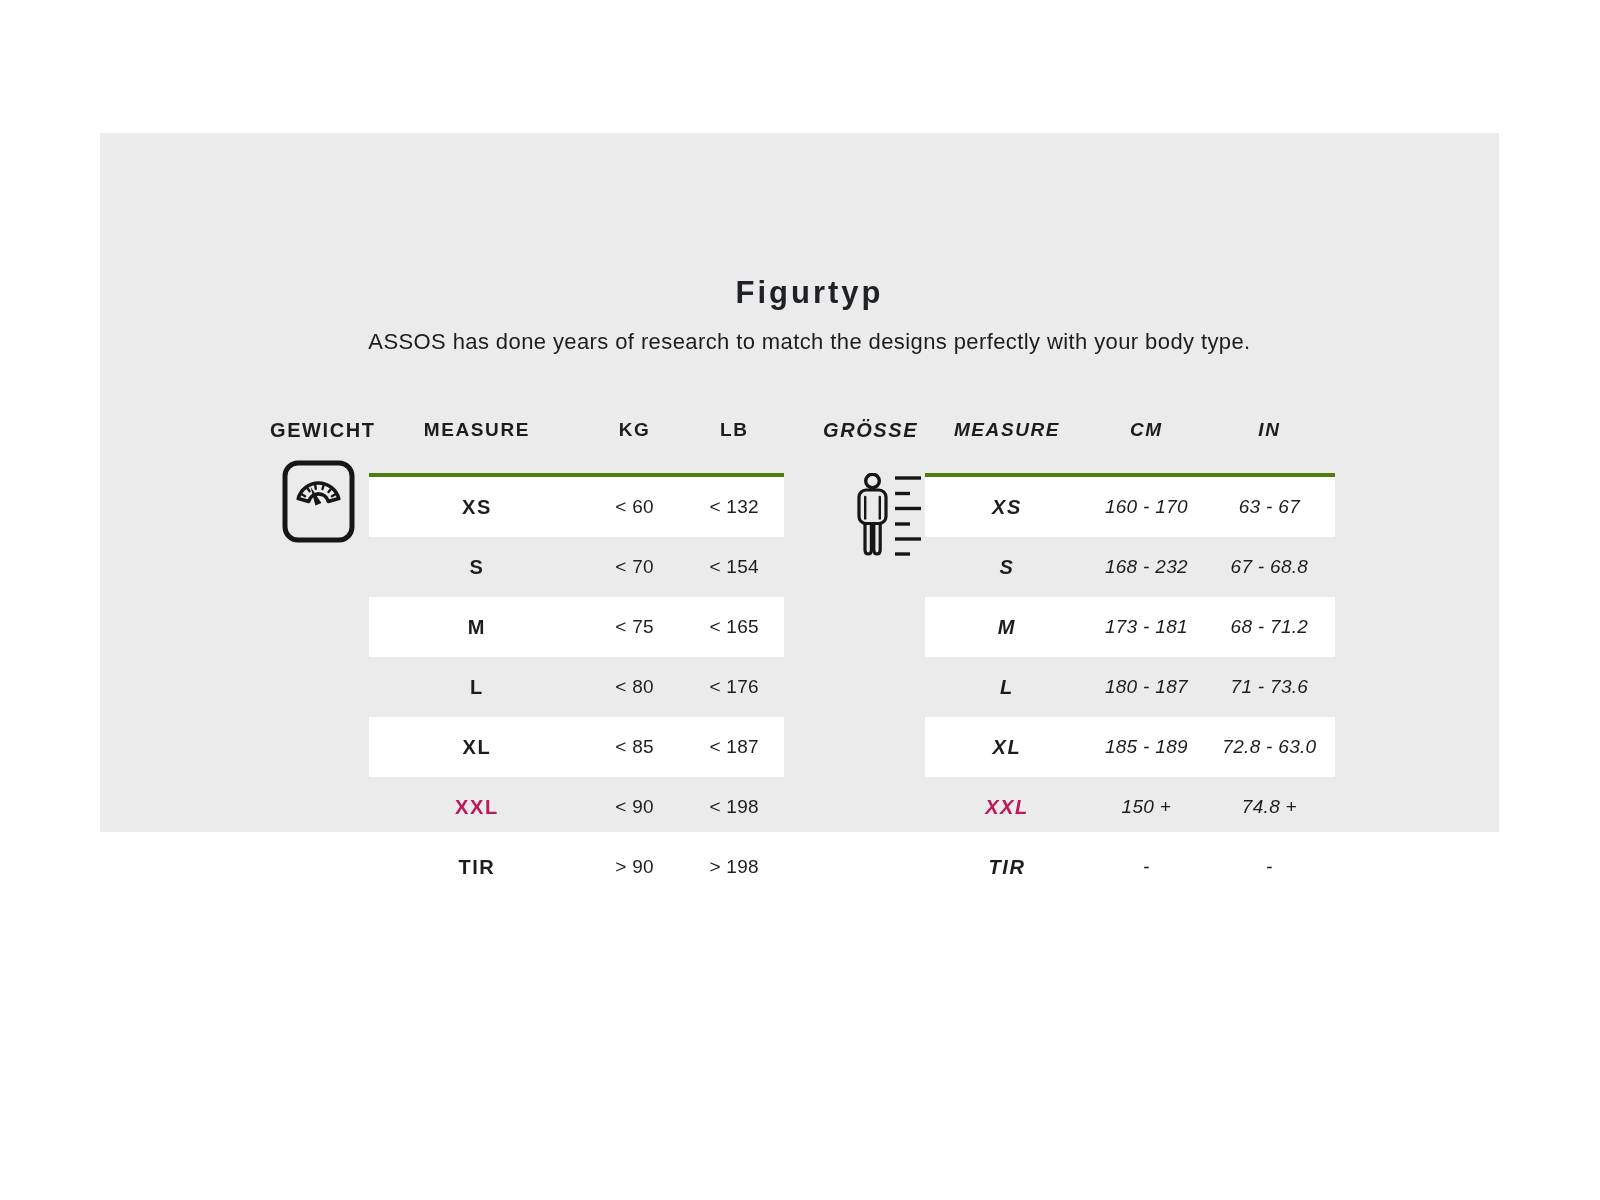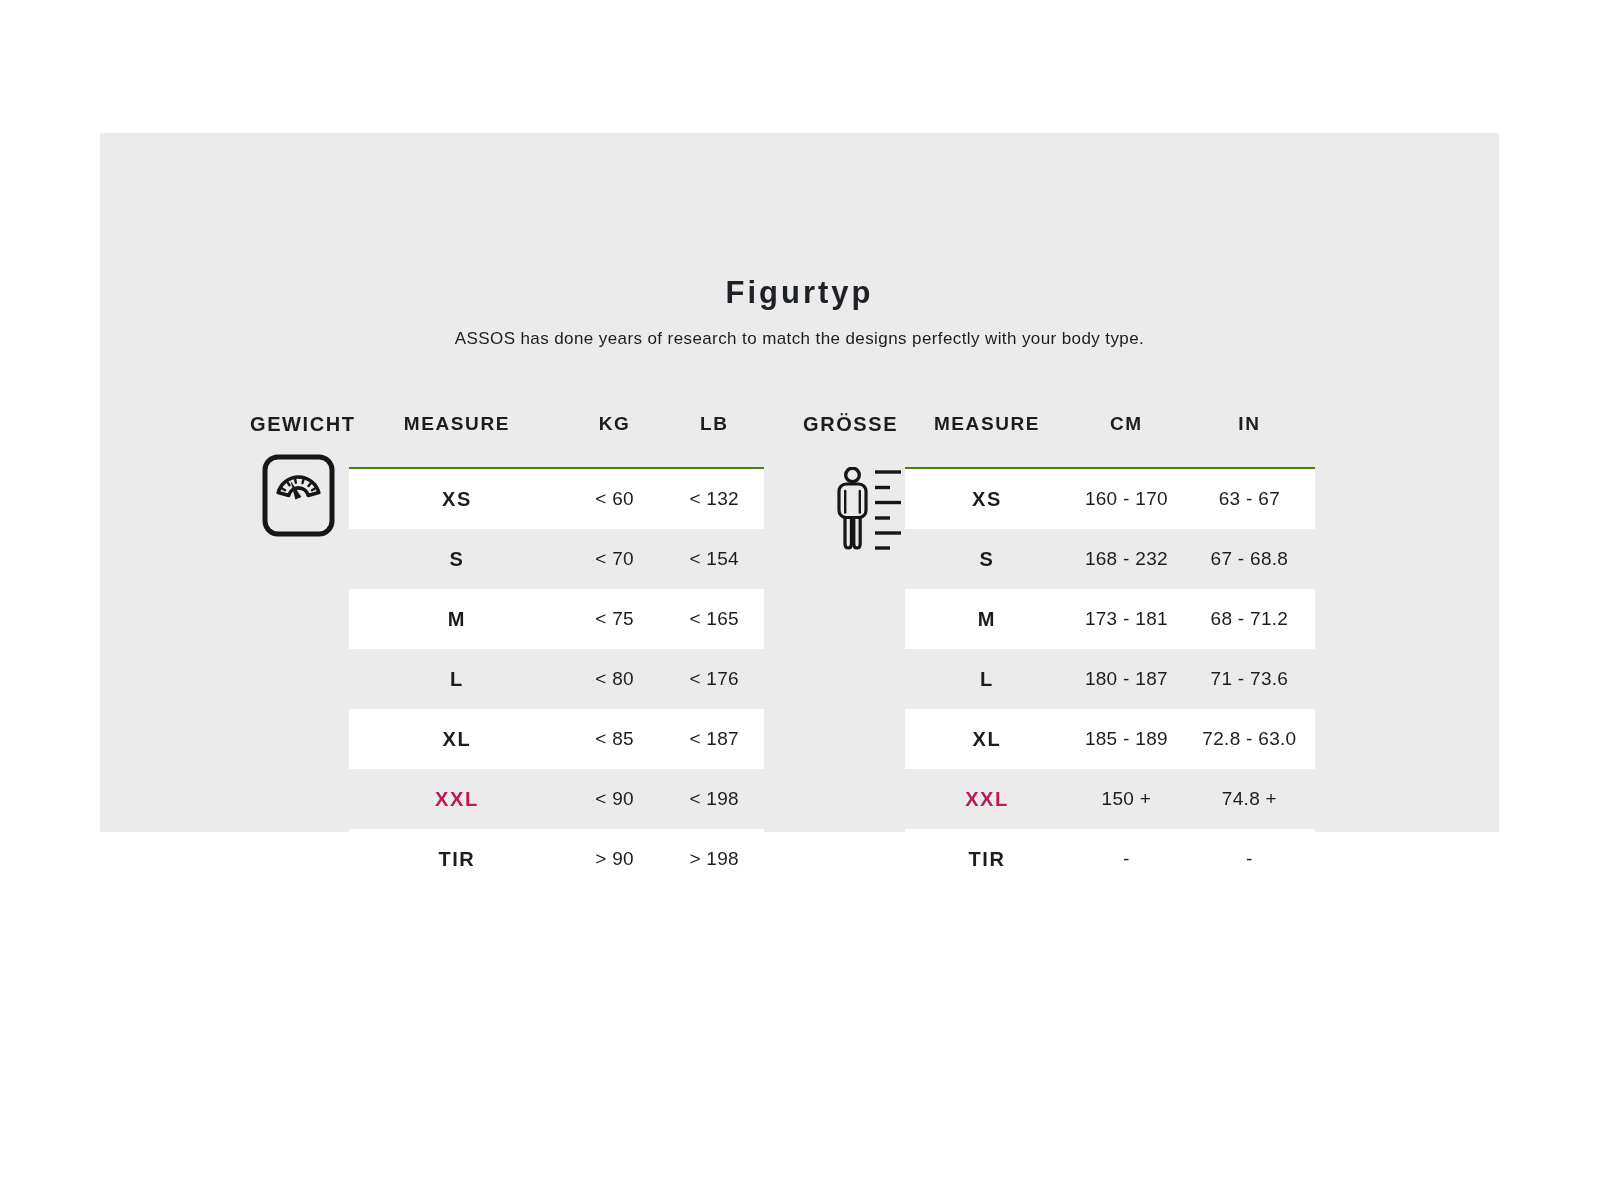--- a/index.html
+++ b/index.html
@@ -8,45 +8,46 @@
     background: #ffffff;
     font-family: "Liberation Sans", sans-serif;
     overflow: hidden;
     color: #1b1d1f;
   }
   .panel {
     position: absolute;
     left: 100px; top: 133px;
     width: 1399px; height: 699px;
     background: #ebebeb;
+    padding-left: 20px;
   }
   .page-title {
     margin-top: 142px;
     text-align: center;
     font-size: 31px;
     font-weight: bold;
     letter-spacing: 3px;
     color: #1e2126;
   }
   .page-subtitle {
     margin-top: 18px;
     text-align: center;
-    font-size: 17px;
+    font-size: 22px;
     letter-spacing: 0.4px;
     color: #1b1d1f;
   }
   .tables {
     margin: 64px 0 0 150px;
     width: 1065px;
     display: flex;
     gap: 39px;
   }
   .group { display: grid; }
   .group.wt { grid-template-columns: 99px 415px; }
-  .group.ht { grid-template-columns: 102px 410px; }
+  .group.ht { grid-template-columns: 102px 410px; font-style: italic; }
   .side-label {
     grid-column: 1;
     font-size: 20px;
     font-weight: bold;
     letter-spacing: 1.6px;
     line-height: 22px;
     white-space: nowrap;
   }
   .col-headers {
     grid-column: 2;
@@ -58,21 +59,21 @@
   }
   .col-h { text-align: center; }
   .wt .c0 { width: 52%; } .wt .c1 { width: 24%; } .wt .c2 { width: 24%; }
   .ht .c0 { width: 40%; } .ht .c1 { width: 28%; } .ht .c2 { width: 32%; }
   .icon-cell { grid-column: 1; grid-row: 2; }
   .wt .icon-cell { margin: 19px 0 0 12px; }
   .ht .icon-cell { margin: 32px 0 0 34px; }
   .rows {
     grid-column: 2; grid-row: 2;
     margin-top: 32px;
-    border-top: 2px solid #4d7c0f;
+    border-top: 4px solid #4d7c0f;
   }
   .t-row {
     display: flex;
     align-items: center;
     height: 60px;
   }
   .t-row:nth-of-type(odd) { background: #ffffff; }
   .cell { text-align: center; font-size: 19px; letter-spacing: 0.3px; }
   .cell.size {
     font-weight: bold;

